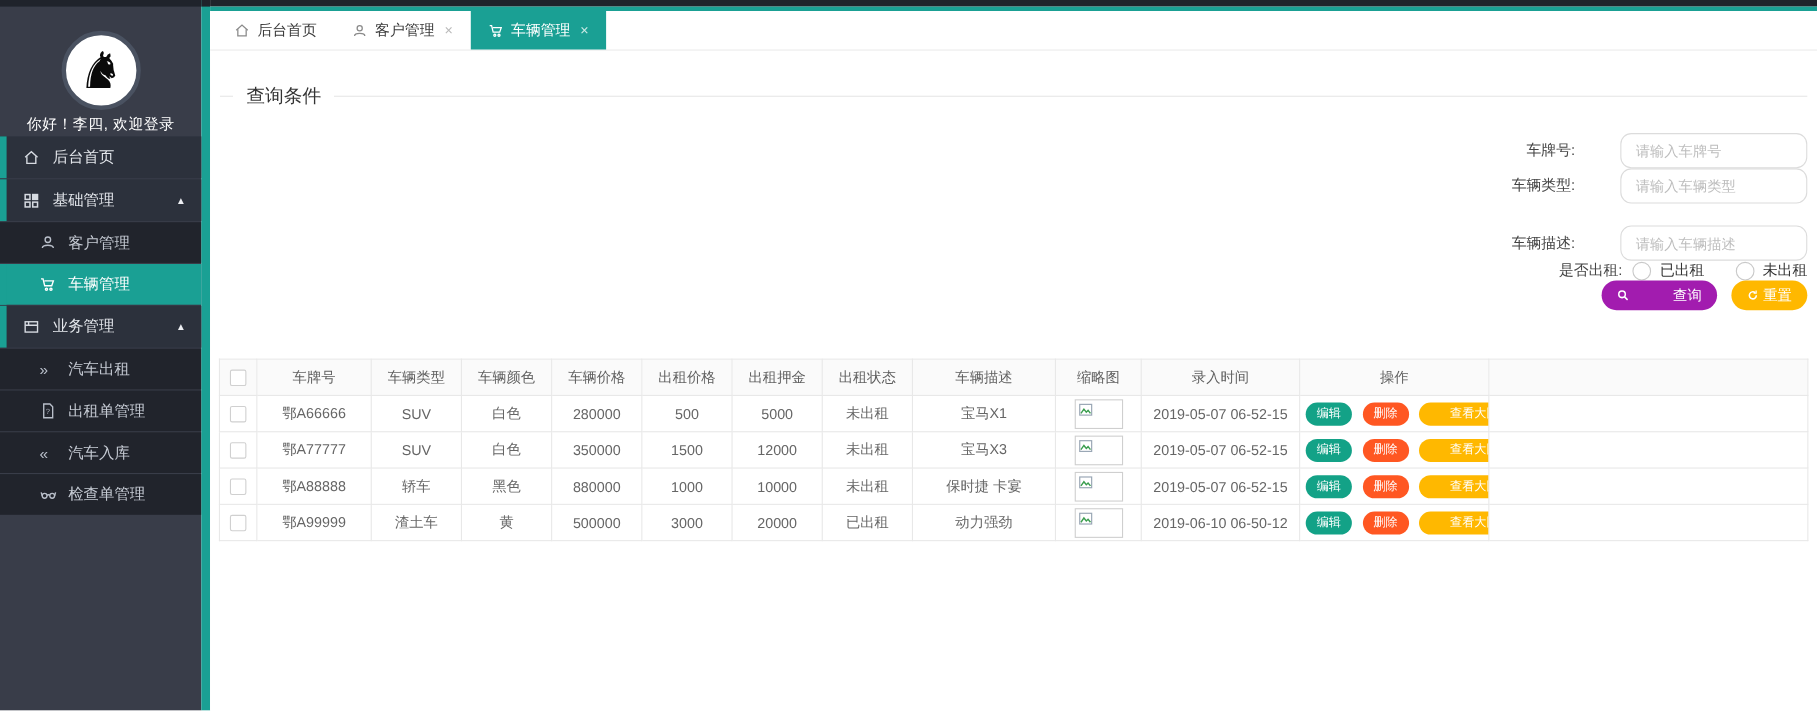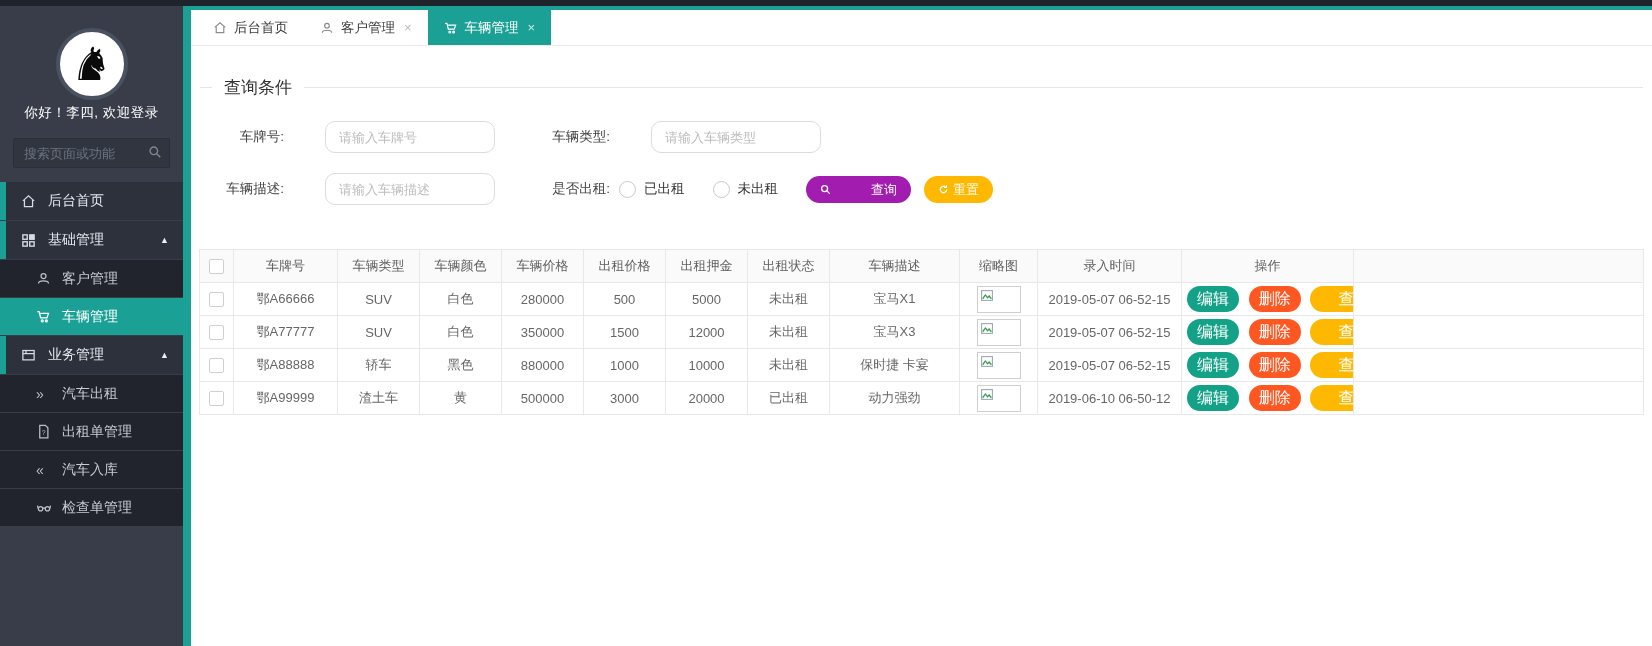--- a/index.html
+++ b/index.html
@@ -43,21 +43,21 @@
   .tab .tclose { color:#b9b9b9; font-size:13px; margin-left:2px; }
   .tab.active { background:#1AA094; color:#fff; }
   .tab.active .ticon { color:#fff; }
   .tab.active .tclose { color:#CBEAE5; }
 
   .content { flex:1; padding:0 5px; }
 
   
   fieldset.query { border:0; border-top:1px solid #E6E6E6; margin:30px 4px 0 4px; }
   fieldset.query legend { margin-left:12px; padding:0 12px; font-size:17px; color:#333; }
-  .form-row { display:flex; align-items:center; margin-top:22px; padding-left:2px; }
+  .form-row { display:flex; align-items:flex-end; margin-top:22px; padding-left:2px;flex-direction:column; }
   .fg { display:flex; align-items:center; }
   .fg label { width:82px; text-align:right; margin-right:9px; font-size:13.5px; color:#444; white-space:nowrap; }
   .fg input { width:170px; height:32px; border:1px solid #DCDCDC; border-radius:10px; padding:0 13px;
               font-size:13px; color:#333; outline:none;margin-left:32px; }
   .fg input::placeholder { color:#BDBDBD; }
   .gap1 { margin-left:33px; }
   .radio-group { display:flex; align-items:center; gap:28px; }
   .radio-item { display:flex; align-items:center; gap:8px; cursor:pointer; font-size:13.5px; color:#333; }
   .radio-circle { width:17px; height:17px; border-radius:50%; border:1px solid #C9C9C9; background:#fff; display:inline-block; }
   .qbtns { display:flex; gap:13px; margin-left:28px; }
@@ -73,48 +73,39 @@
   .btn-batch { background:#FF5722; padding:7px 13px; }
   table.grid { width:100%; border-collapse:collapse; margin-top:6px; table-layout:fixed; }
   table.grid th, table.grid td { border:1px solid #E8E8E8; height:33px; text-align:center;
         font-size:13px; color:#666; font-weight:normal; padding:0 2px; overflow:hidden; white-space:nowrap; }
   table.grid th { background:#FAFAFA; color:#5f5f5f; }
   .cb { width:15px; height:15px; border:1px solid #D0D0D0; border-radius:2px; background:#fff; display:inline-block; vertical-align:middle; cursor:pointer; }
   .st-red { color:#FF0000; }
   .st-blue { color:#0F2BEF; }
   .thumb { width:44px; height:27px; border:1px solid #CFCFCF; background:#fff; display:inline-flex;
            align-items:flex-start; justify-content:flex-start; padding:2px; vertical-align:middle; }
-  .pill { border:0; cursor:pointer; color:#fff; font-size:16px; border-radius:13px; padding:5px 10px; margin:0 3px; line-height:1; }
+  .pill { border:0; cursor:pointer; color:#fff; font-size:11px; border-radius:13px; padding:5px 10px; margin:0 3px; line-height:1; }
   .pill.teal { background:#13A287; }
   .pill.orange { background:#FF5722; }
   .pill.yellow { background:#FFB800; padding:5px 28px; }
   .ops { white-space:nowrap; }
   svg { display:block; }
 </style>
 </head>
 <body>
 
 <div class="app">
 
   <aside class="sidebar">
     <div class="avatar-wrap">
       <div class="avatar">
         <span class="horse">♞</span>
       </div>
     </div>
     <div class="greeting">你好！李四, 欢迎登录</div>
-    <div class="side-search">
-      <input type="text" placeholder="搜索页面或功能" style="">
-      <span class="sicon">
-        <svg width="14" height="14" viewBox="0 0 24 24" fill="none" stroke="currentColor" stroke-width="2.4">
-          <circle cx="10" cy="10" r="6.5"></circle>
-            <line x1="15" y1="15" x2="21" y2="21"></line>
-          </svg>
-      </span>
-    </div>
 
     <nav class="menu">
       <div class="m-item">
         <span class="micon">
           <svg width="15" height="15" viewBox="0 0 24 24" fill="none" stroke="currentColor" stroke-width="2">
             <path d="M3 11 L12 3 L21 11"></path>
               <path d="M5.5 9.5 V20 H18.5 V9.5"></path>
             </svg>
         </span>
         <span>后台首页</span>

